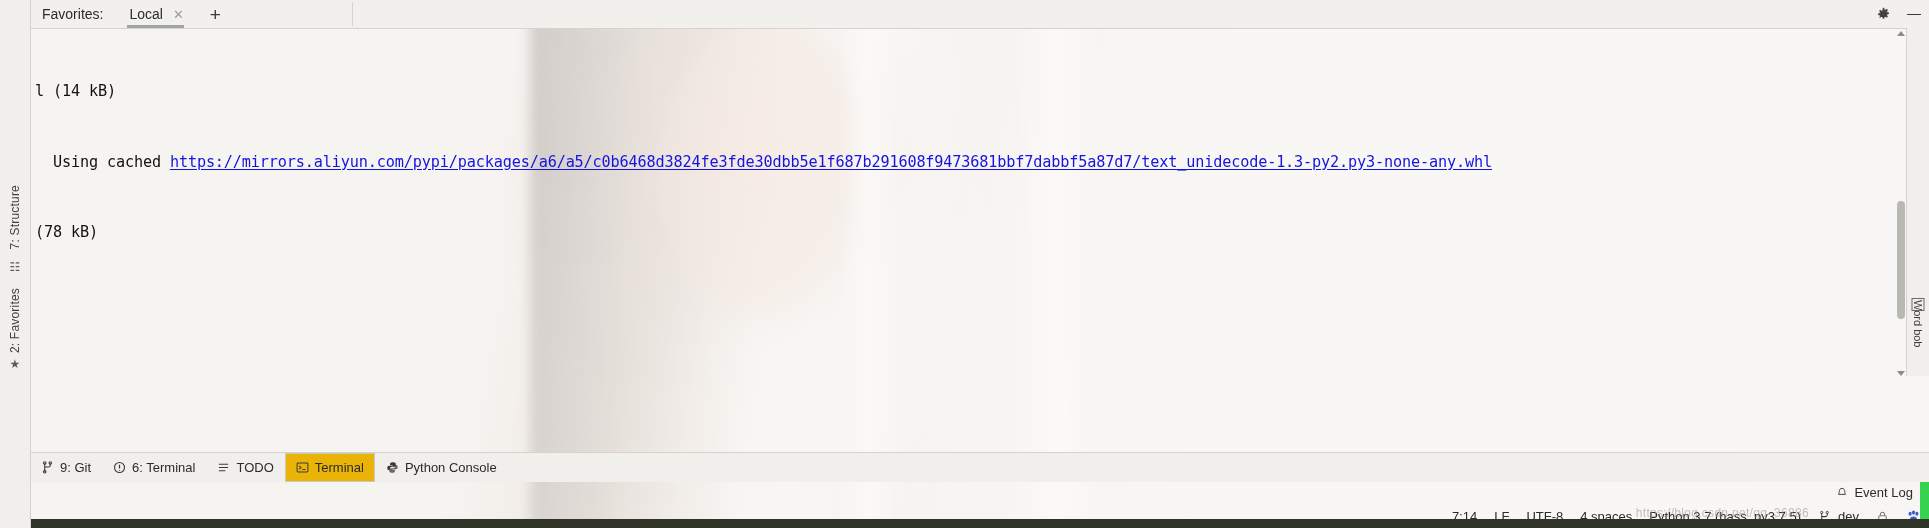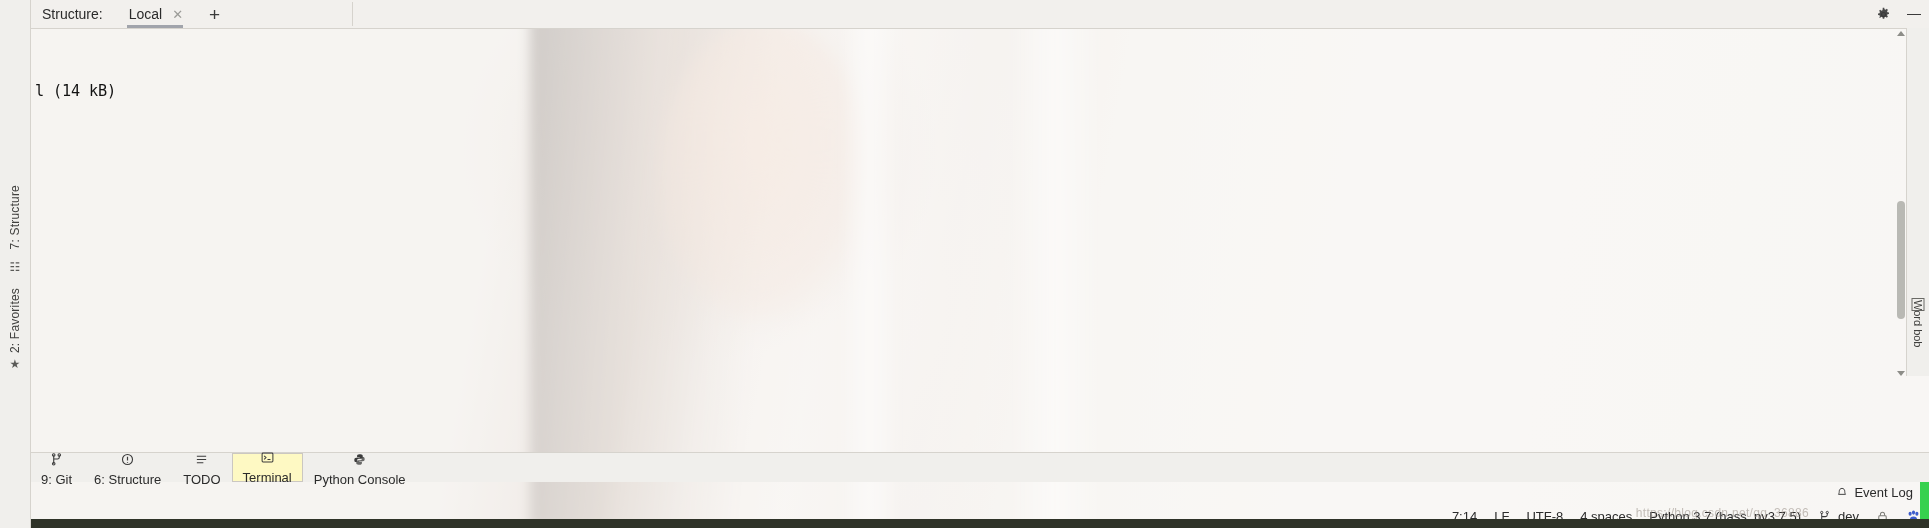--- a/index.html
+++ b/index.html
@@ -278,25 +278,24 @@
     color: #2b2b2b;
   }
   .bb-item {
     display: flex;
     align-items: center;
     gap: 6px;
     height: 29px;
     padding: 0 11px;
     white-space: nowrap;
     cursor: default;
-    flex-direction: column;
   }
   .bb-item:first-child { margin-left: 30px; }
   .bb-item.active {
-    background: #fef9c3;
+    background: #eab308;
     box-shadow: inset 0 0 0 1px #cbc7c1;
     justify-content: center;
   }
   .bb-ico {
     display: inline-block;
     width: 13px; height: 13px;
     position: relative;
     flex: 0 0 auto;
   }
 
@@ -401,21 +400,21 @@
     <span class="vlabel favorites">2: Favorites</span>
     <span class="sidedot s2">★</span>
   </div>
 
   <div class="right-strip">
     <span class="boxicon"></span>
     <span class="vlabel">Word bob</span>
   </div>
 
   <div class="tw-header">
-    <span class="tw-title">Structure:</span>
+    <span class="tw-title">Favorites:</span>
 
     <div class="tw-tab active">
       <span>Local</span>
       <span class="tabclose">✕</span>
     </div>
 
     <span class="tw-plus">+</span>
     <div class="tw-sep"></div>
 
     <div class="tw-right">
@@ -425,20 +424,22 @@
           <path fill="#3b3b3b" d="M7.2 0.8h1.6l.25 1.6a5.6 5.6 0 0 1 1.2.5l1.3-.95 1.15 1.15-.95 1.3c.22.38.39.78.5 1.2l1.6.25v1.6l-1.6.25c-.11.42-.28.82-.5 1.2l.95 1.3-1.15 1.15-1.3-.95c-.38.22-.78.39-1.2.5l-.25 1.6H7.2l-.25-1.6a5.6 5.6 0 0 1-1.2-.5l-1.3.95L3.3 11.2l.95-1.3a5.6 5.6 0 0 1-.5-1.2L2.15 8.45v-1.6l1.6-.25c.11-.42.28-.82.5-1.2L3.3 4.1 4.45 2.95l1.3.95c.38-.22.78-.39 1.2-.5z" opacity=".92"></path>
         </svg>
       </span>
       <span class="minus"></span>
     </div>
   </div>
 
   <div class="console">
     <div class="console-inner">
       <div class="line">l (14 kB)</div>
+      <div class="line"><span>  Using cached </span><span class="url">https://mirrors.aliyun.com/pypi/packages/a6/a5/c0b6468d3824fe3fde30dbb5e1f687b291608f9473681bbf7dabbf5a87d7/text_unidecode-1.3-py2.py3-none-any.whl</span></div>
+      <div class="line">(78 kB)</div>
       
       
       
       
       
       
       
       
       
     </div>
@@ -464,21 +465,21 @@
       <span>9: Git</span>
     </div>
 
     <div class="bb-item">
       <span class="bb-ico">
         <svg width="13" height="13" viewBox="0 0 14 14" aria-hidden="true">
           <circle cx="7" cy="7" r="5.4" fill="none" stroke="#3b3b3b" stroke-width="1.2"></circle>
           <path d="M7 4v4M7 9.6v.9" stroke="#3b3b3b" stroke-width="1.3"></path>
         </svg>
       </span>
-      <span>6: Structure</span>
+      <span>6: Terminal</span>
     </div>
 
     <div class="bb-item">
       <span class="bb-ico">
         <svg width="13" height="13" viewBox="0 0 14 14" aria-hidden="true">
           <path d="M2 3.5h10M2 7h10M2 10.5h7" stroke="#3b3b3b" stroke-width="1.2"></path>
         </svg>
       </span>
       <span>TODO</span>
     </div>

